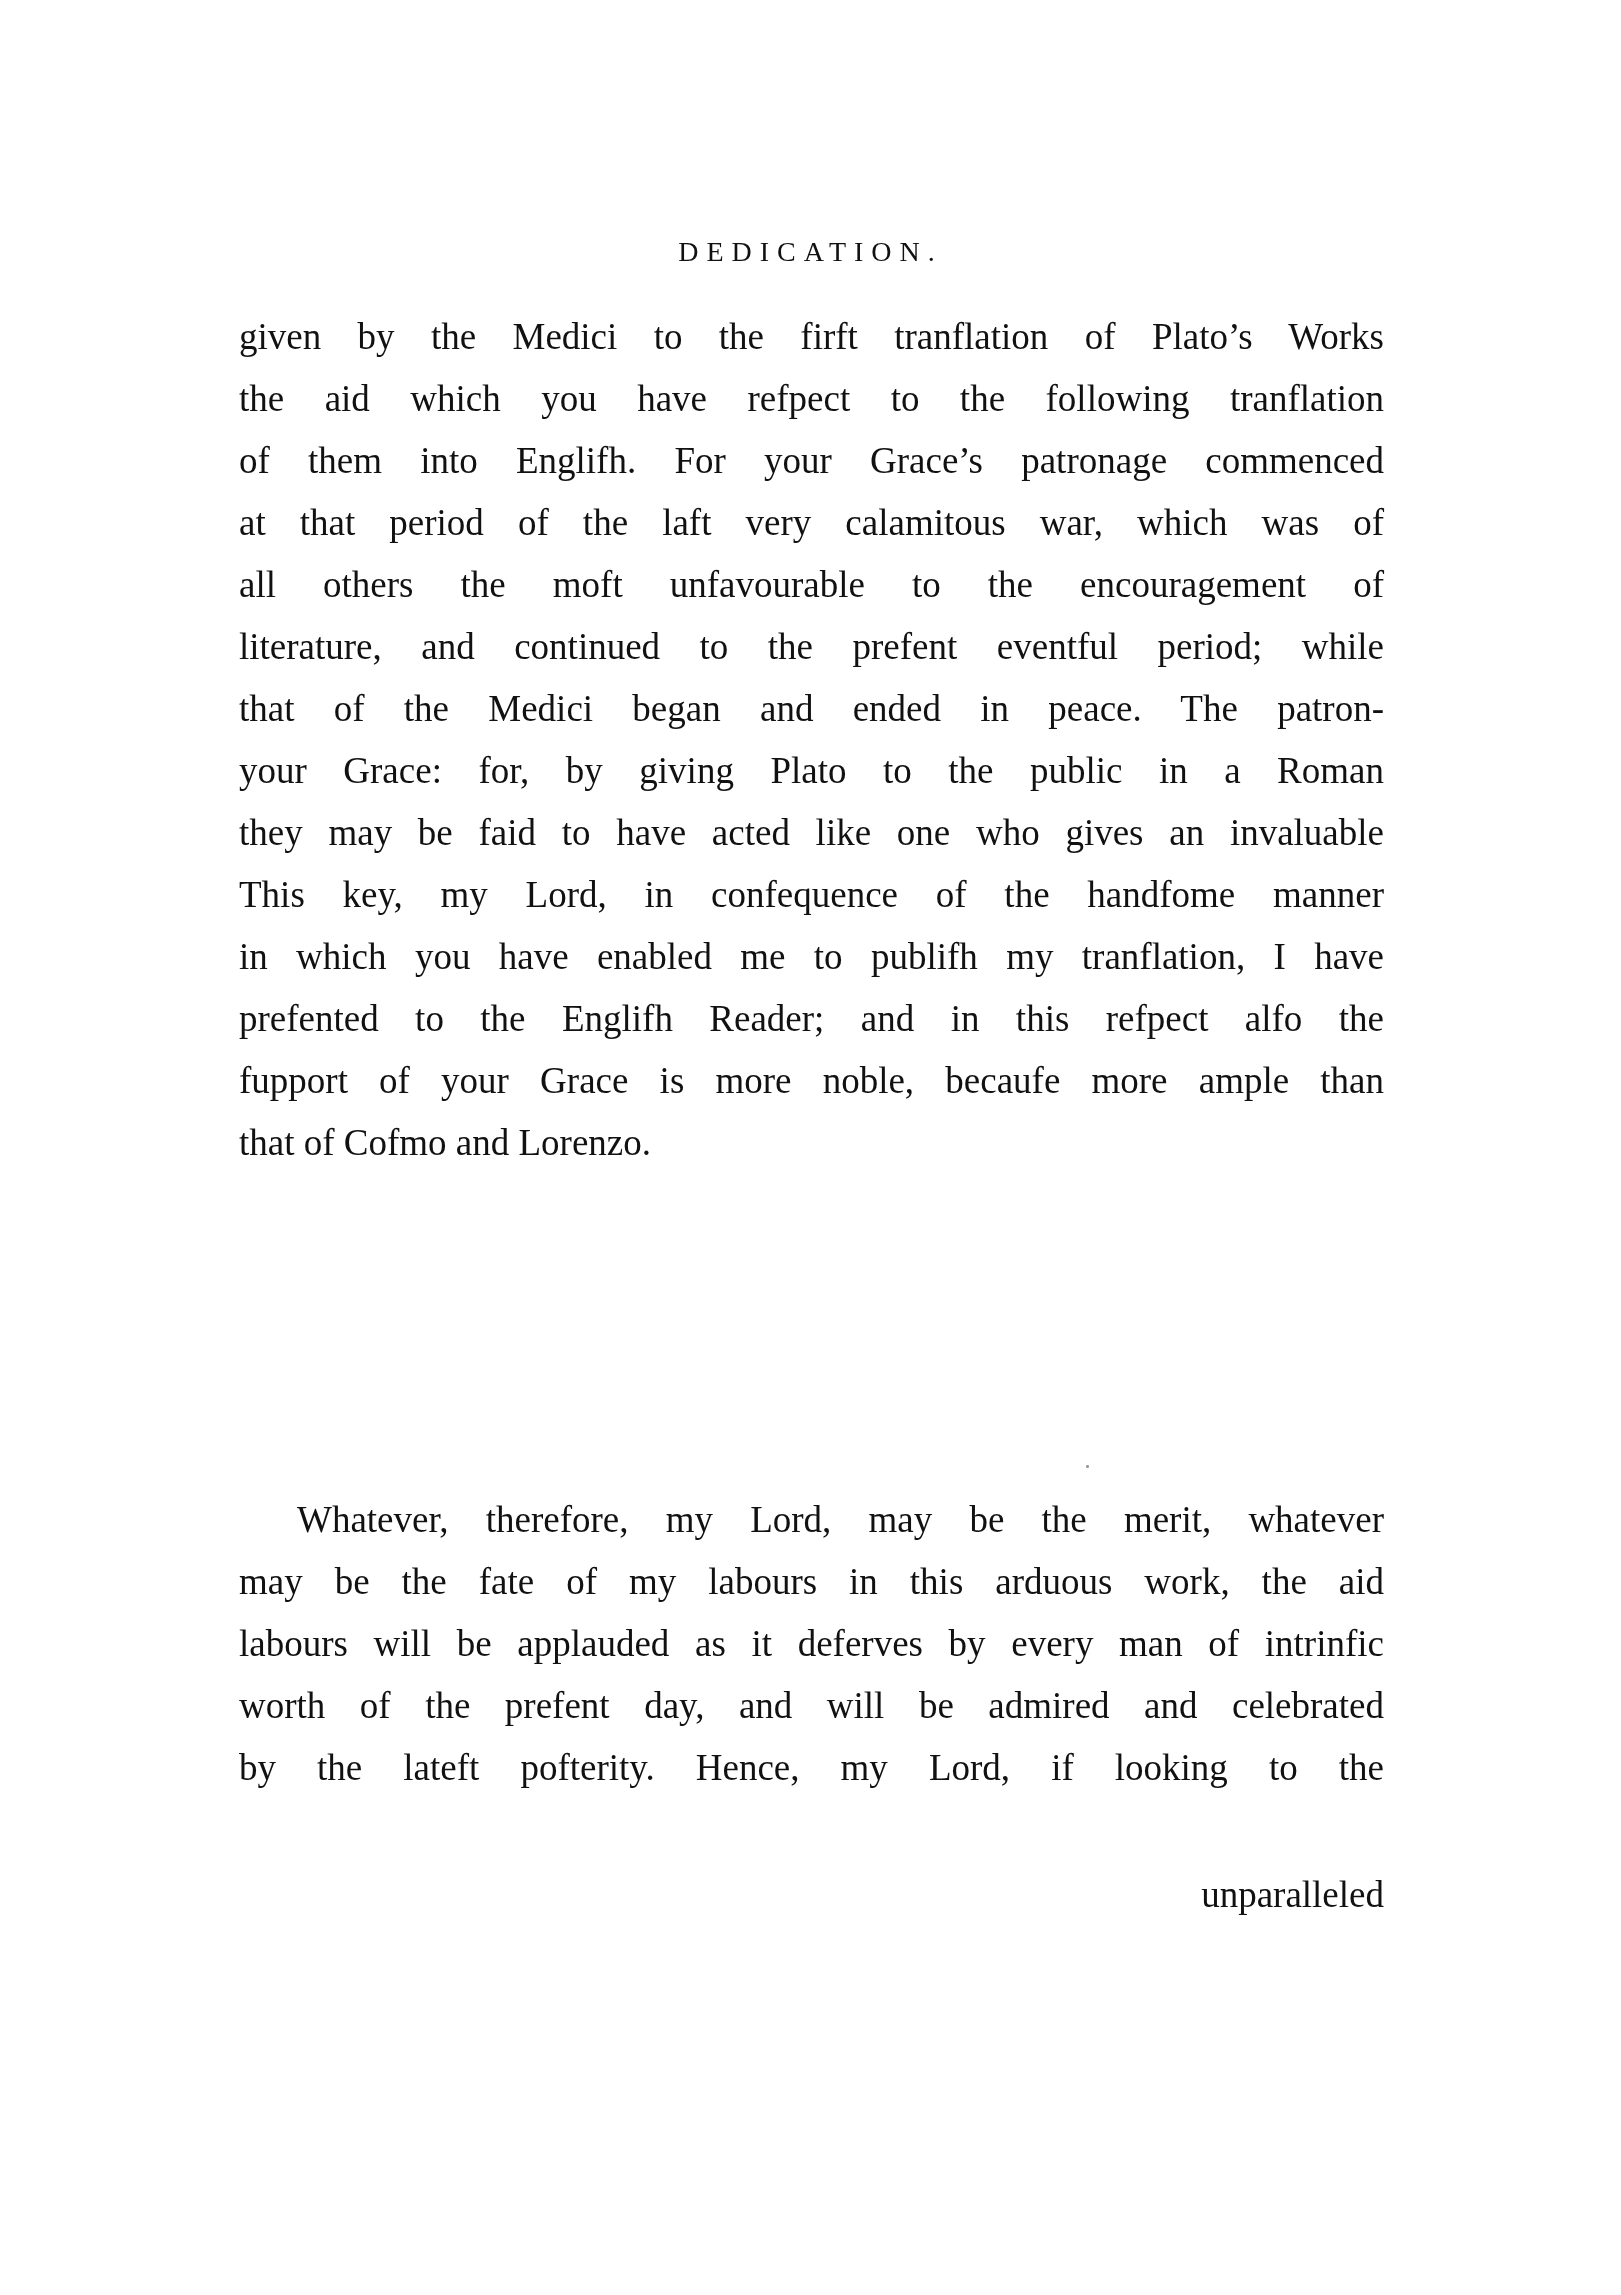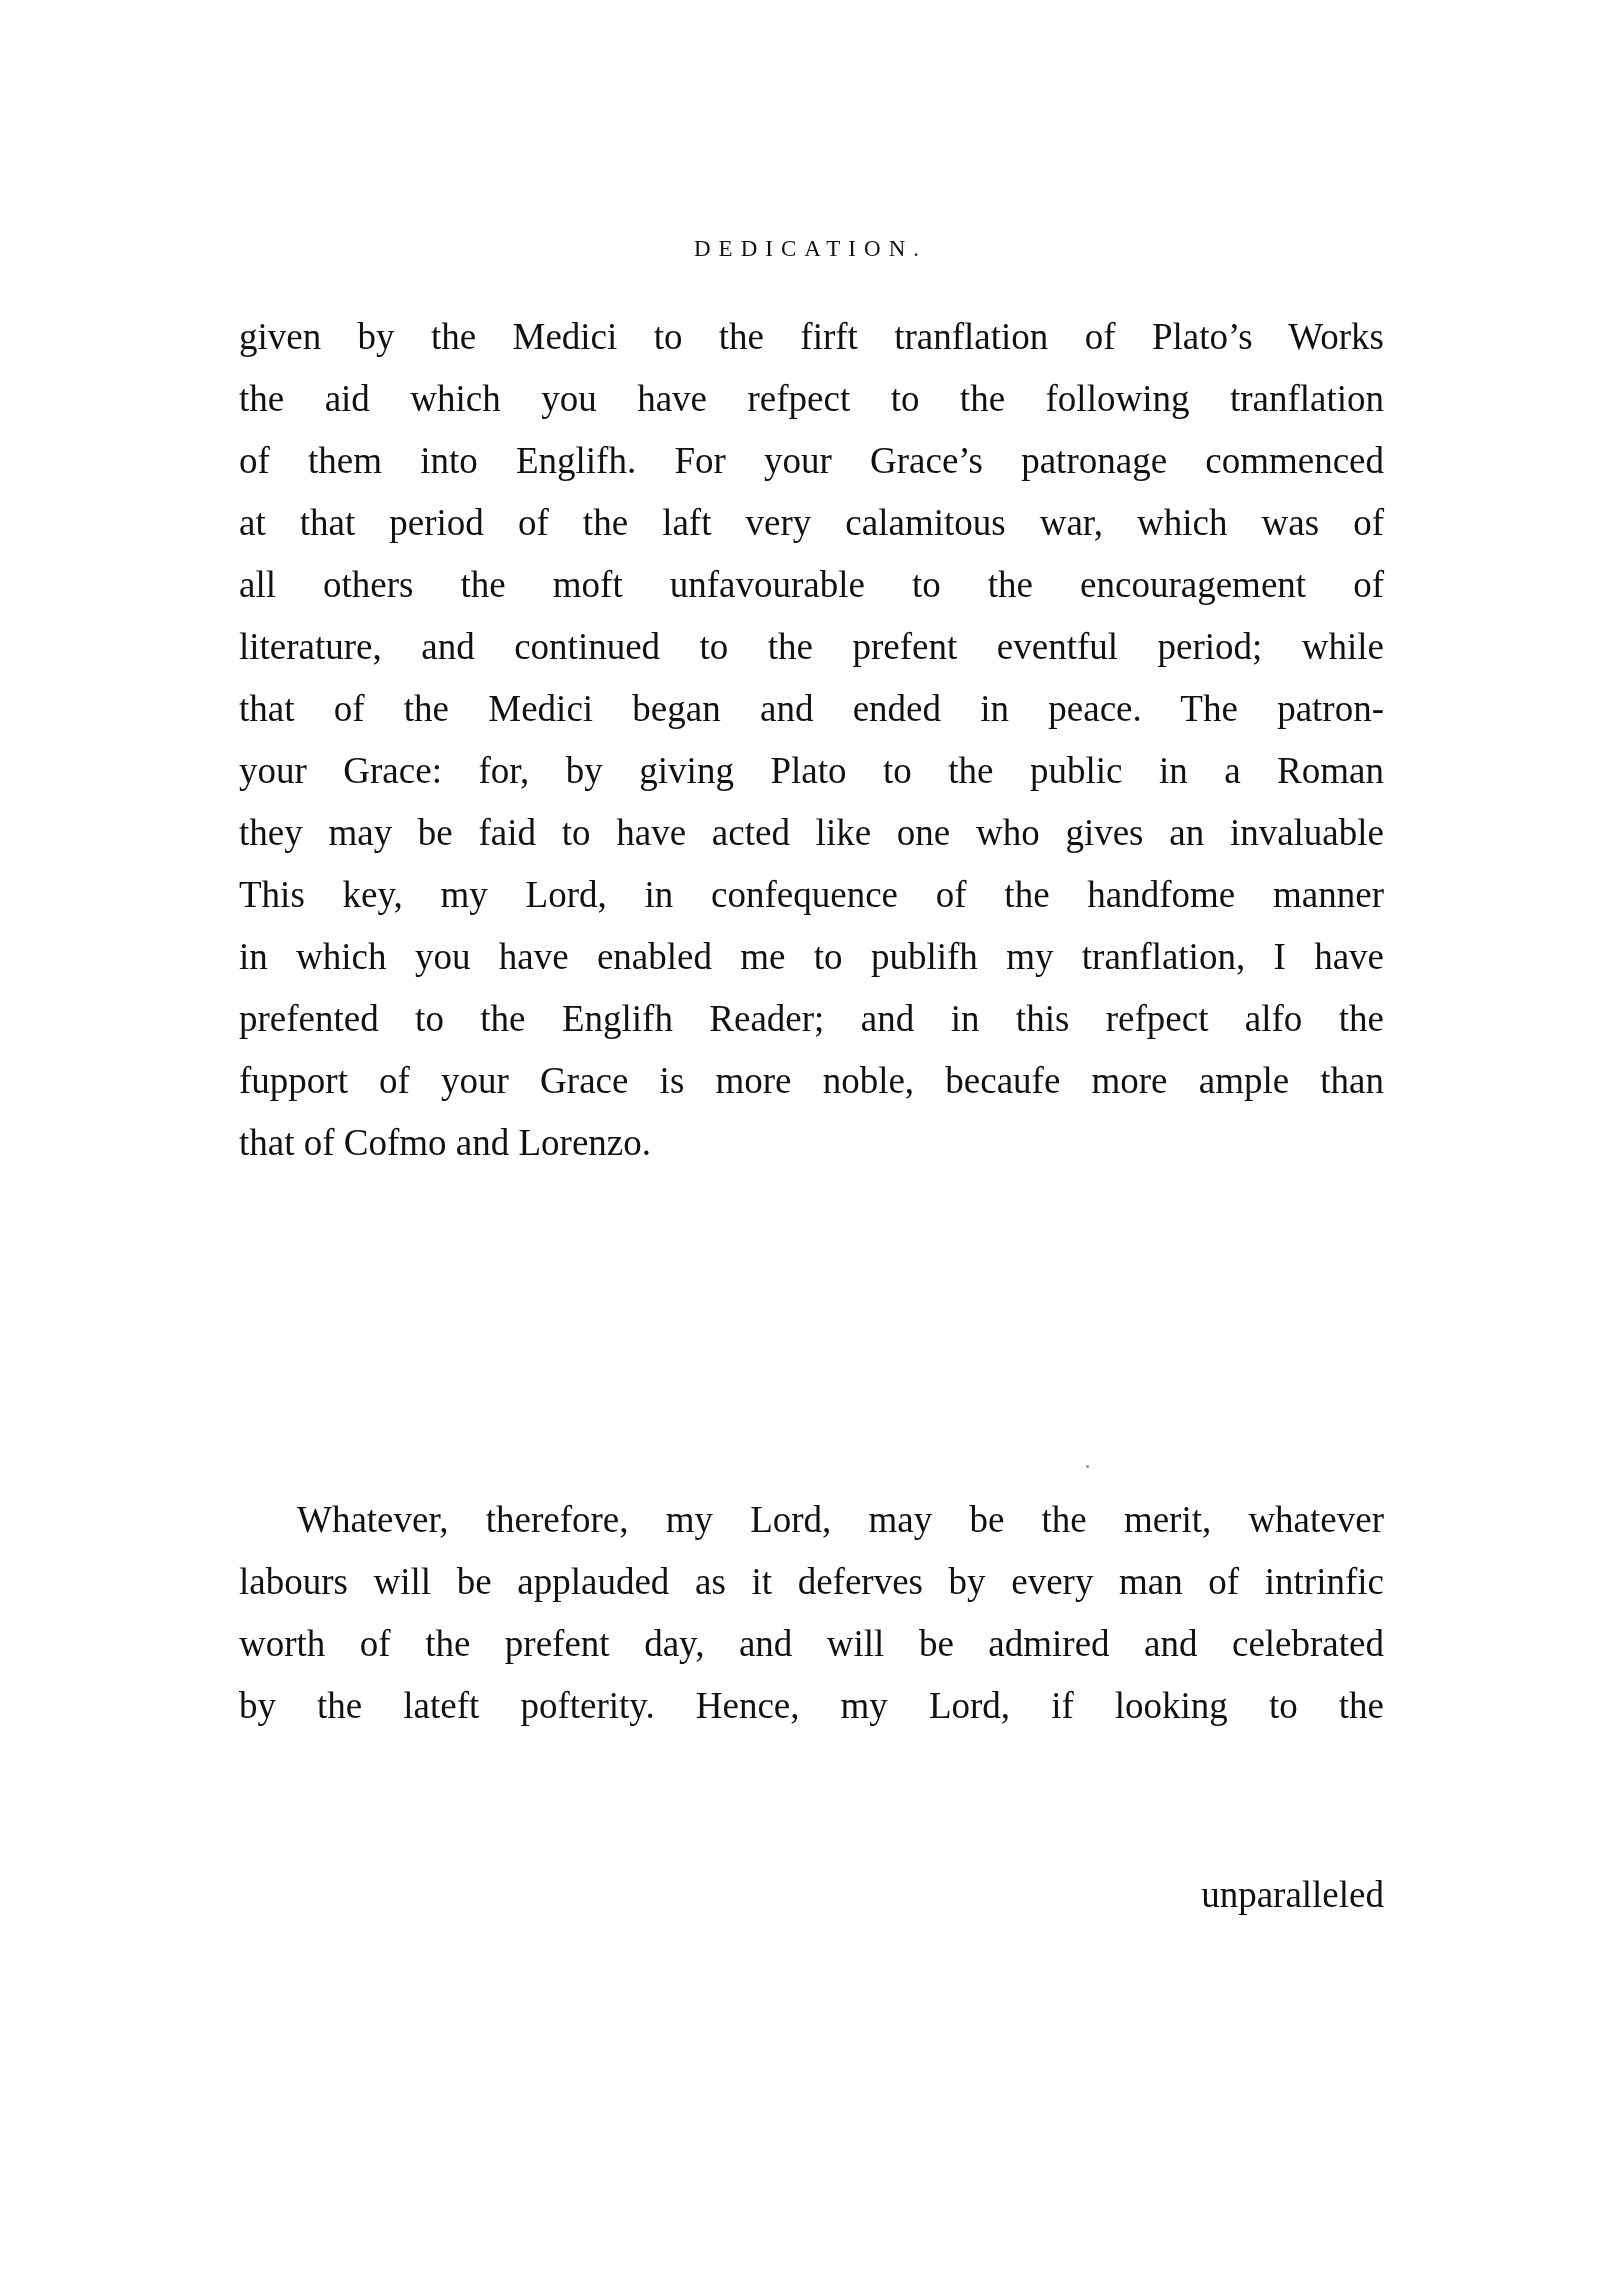--- a/index.html
+++ b/index.html
@@ -1,19 +1,19 @@
 <!DOCTYPE html>
 <html style="font-size:14.4px"><head>
 <meta charset="utf-8">
 <style>
   html, body { margin: 0; padding: 0; background: #ffffff; }
   body { width: 1621px; height: 2295px; position: relative; overflow: hidden;
          font-family: "Liberation Serif", "DejaVu Serif", serif; color: #111111; }
   .running-head { position: absolute; top: 236px; left: 0; width: 1621px; text-align: center;
-                  font-size: 23px; letter-spacing: 8px; }
+                  font-size: 28px; letter-spacing: 8px; }
   .text-block { position: absolute; left: 239px; width: 1145px; }
   .line { height: 62px; line-height: 62px; font-size: 37px; white-space: nowrap;
           text-align: justify; text-align-last: justify; }
   .line.last { text-align-last: left; }
   .para1 { top: 306px; }
   .para2 { top: 1489px; }
   .para2 .line.first { text-indent: 58px; }
   .catchword { position: absolute; top: 1864px; right: 237px; font-size: 37px; line-height: 62px; }
   .speck { position: absolute; width: 2.7px; height: 2.7px; background: #999; border-radius: 50%; }
 </style>
@@ -37,20 +37,21 @@
     <div class="line">in which you have enabled me to publifh my tranflation, I have</div>
     <div class="line">prefented to the Englifh Reader; and in this refpect alfo the</div>
     <div class="line">fupport of your Grace is more noble, becaufe more ample than</div>
     <div class="line last">that of Cofmo and Lorenzo.</div>
   </div>
 
   <div class="speck" style="left:1086px; top:1465px;"></div>
 
   <div class="text-block para2">
     <div class="line first">Whatever, therefore, my Lord, may be the merit, whatever</div>
+    <div class="line">may be the fate of my labours in this arduous work, the aid</div>
     <div class="line">labours will be applauded as it deferves by every man of intrinfic</div>
     <div class="line">worth of the prefent day, and will be admired and celebrated</div>
     <div class="line">by the lateft pofterity.  Hence, my Lord, if looking to the</div>
   </div>
 
   <div class="catchword">unparalleled</div>
 </div>
 
 
 </body></html>

